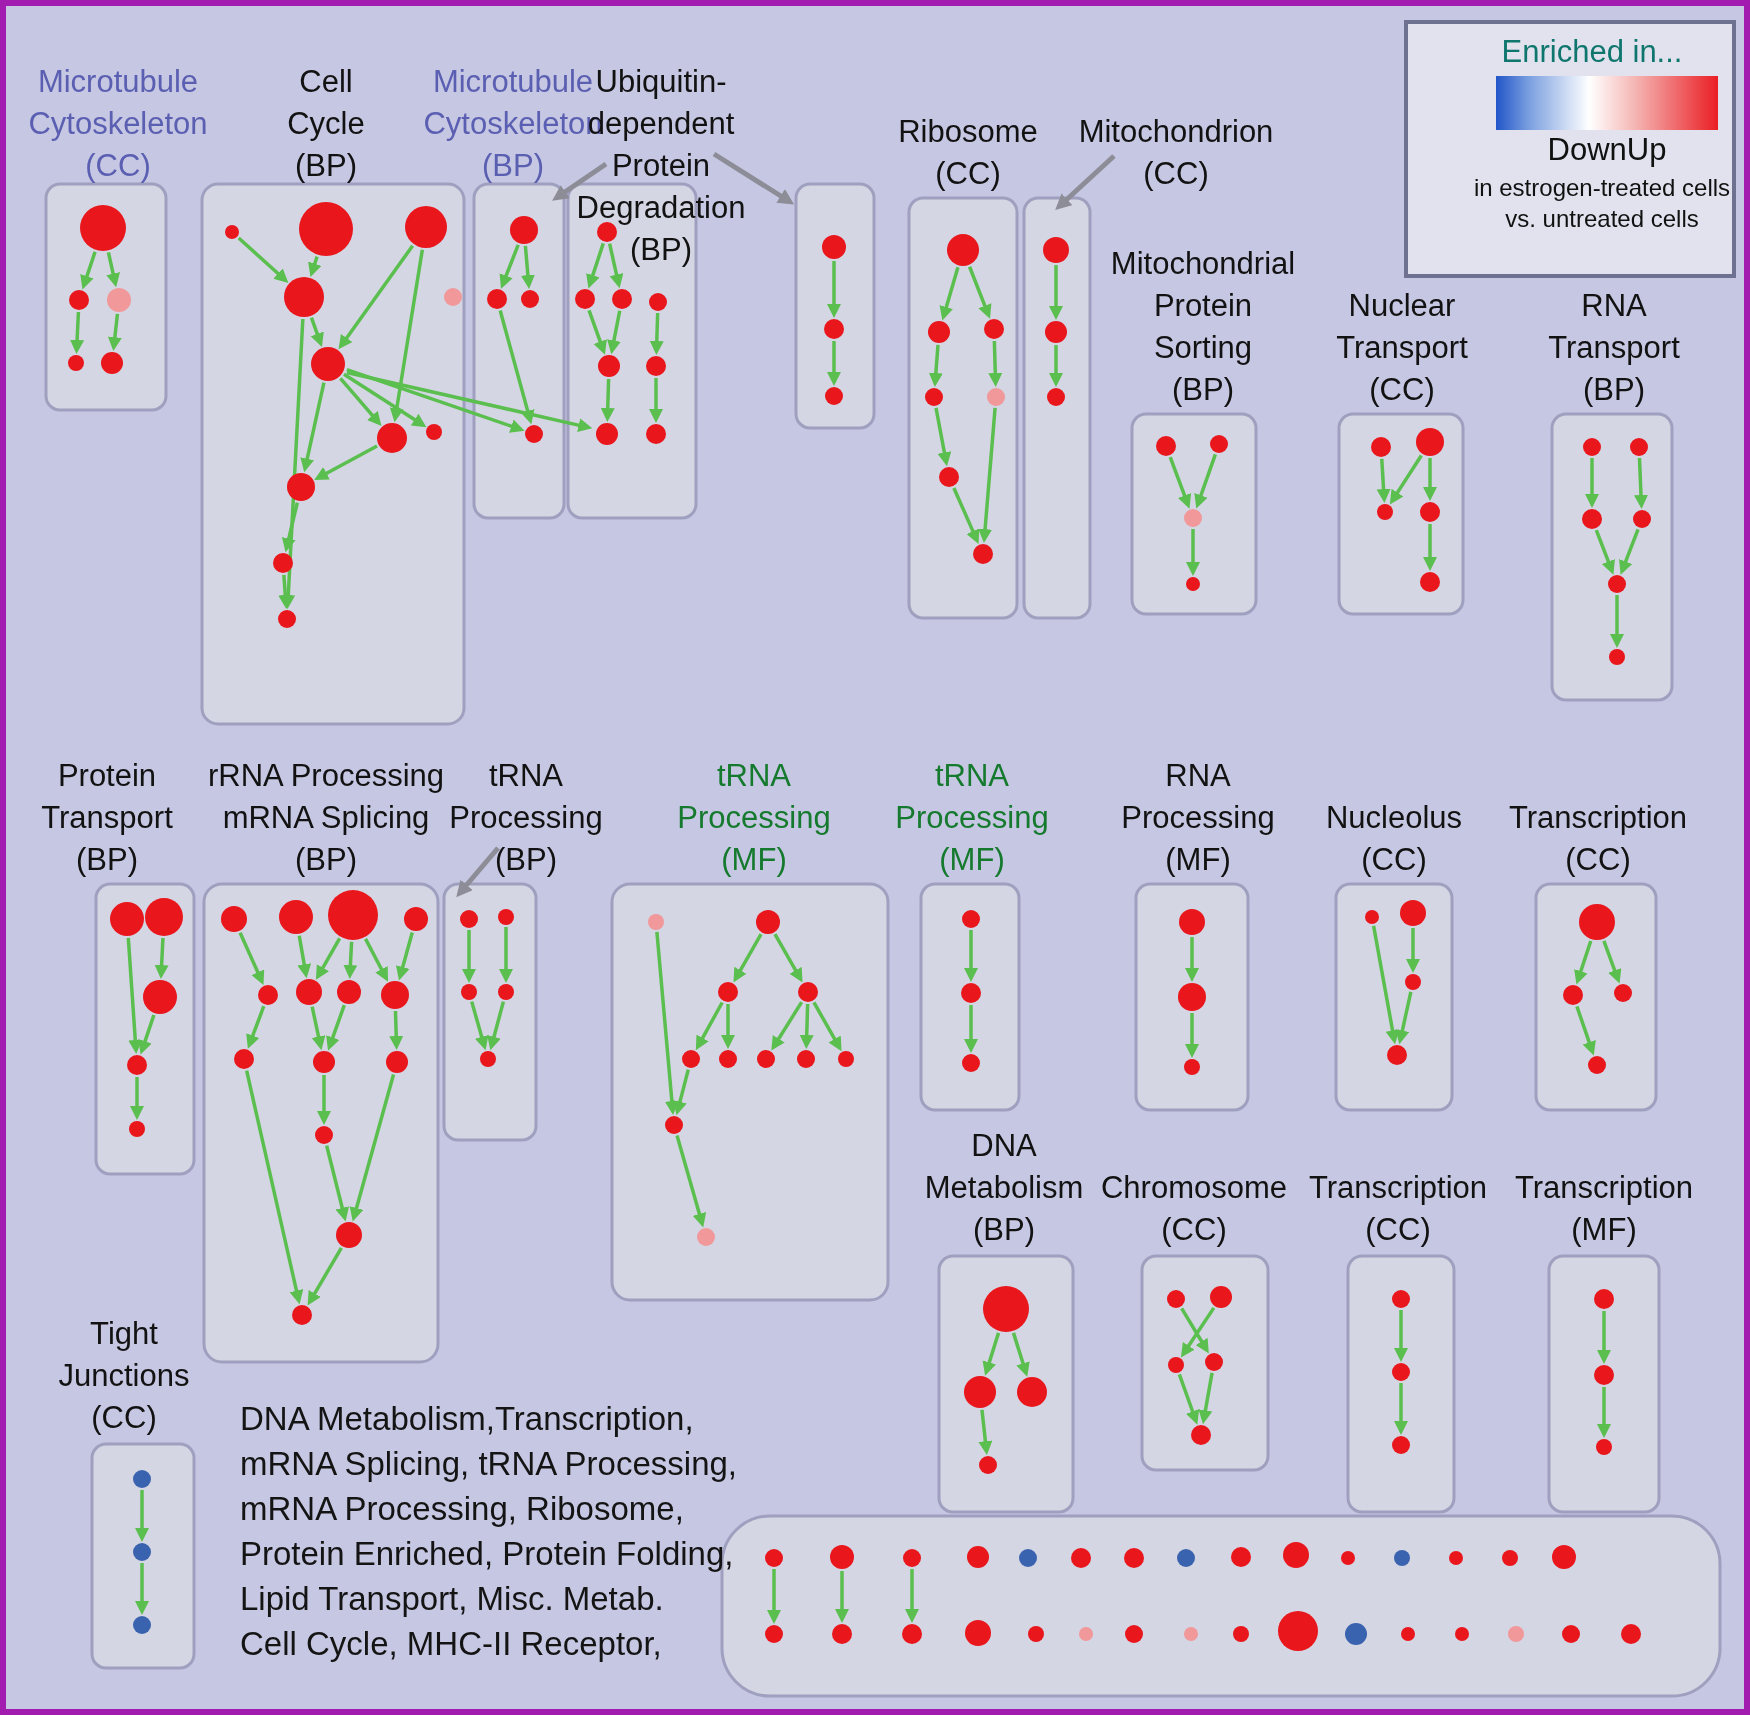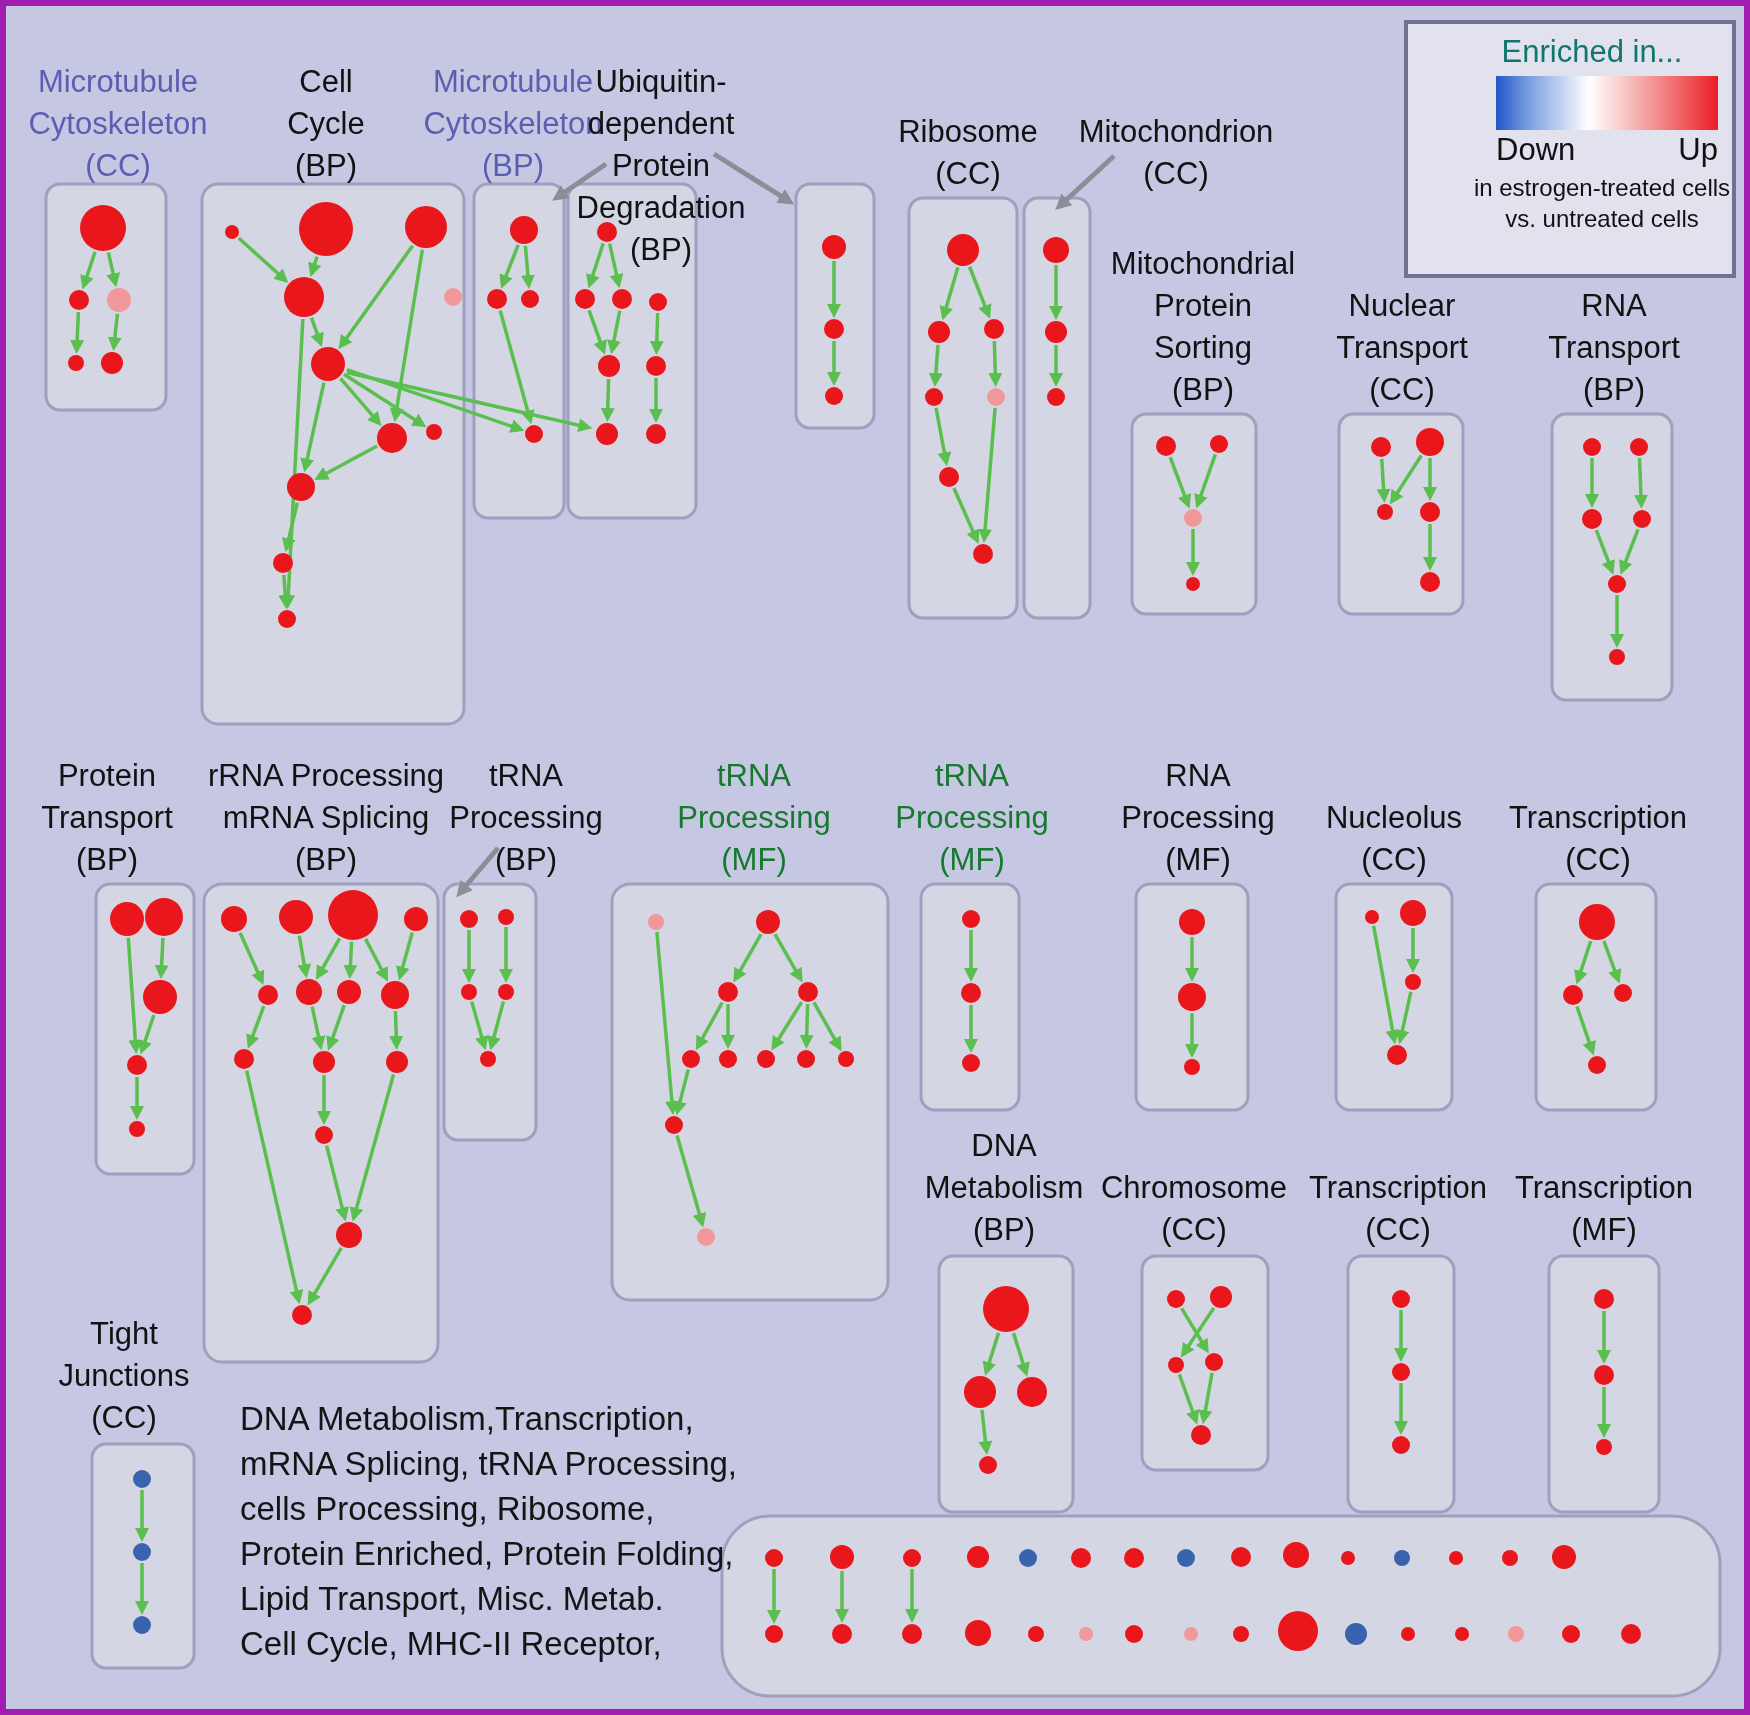--- a/index.html
+++ b/index.html
@@ -3,21 +3,21 @@
 <meta charset="utf-8">
 <style>
 *{margin:0;padding:0;box-sizing:border-box}
 body{font-family:"Liberation Sans",sans-serif;background:#9a9ab0}
 .canvas{position:relative;width:1750px;height:1715px;background:#c6c7e2;border:6px solid #a21caf;overflow:hidden}
 #diagram{position:absolute;left:0;top:0}
 svg text{font-family:"Liberation Sans",sans-serif}
 .legend{position:absolute;left:1398px;top:14px;width:332px;height:258px;background:#e1e2ee;border:4px solid #6f7190}
 .legend-title{margin-top:10px;text-align:center;font-size:31px;color:#0f766e;padding-left:44px}
 .legend-bar{height:54px;margin:6px 14px 2px 88px;background:linear-gradient(to right,#2255c8 0%,#7ba0e0 15%,#ffffff 42%,#f5b8b6 62%,#ea1e24 100%)}
-.legend-scale{display:flex;justify-content:space-between;margin:2px 14px 0 88px;font-size:31px;color:#111}
+.legend-scale{display:flex;justify-content:center;margin:2px 14px 0 88px;font-size:31px;color:#111}
 .legend-sub{margin-top:4px;padding-left:64px;text-align:center;font-size:24px;line-height:31px;color:#111}
 .misc{position:absolute;left:234px;top:1390px;font-size:33px;line-height:45px;color:#141414;white-space:nowrap}
 </style>
 </head>
 <body>
 
 <div class="canvas">
   <svg id="diagram" width="1750" height="1715" viewBox="0 0 1750 1715">
       <defs>
         <marker id="arrow-green" markerUnits="userSpaceOnUse" markerWidth="18" markerHeight="16" refX="3" refY="7" orient="auto">
@@ -362,18 +362,18 @@
     </div>
     <div class="legend-sub">
       <div>in estrogen-treated cells</div>
       <div>vs. untreated cells</div>
     </div>
   </div>
 
   <div class="misc">
     <div>DNA Metabolism,Transcription,</div>
     <div>mRNA Splicing, tRNA Processing,</div>
-    <div>cells Processing, Ribosome,</div>
+    <div>mRNA Processing, Ribosome,</div>
     <div>Protein Enriched, Protein Folding,</div>
     <div>Lipid Transport, Misc. Metab.</div>
     <div>Cell Cycle, MHC-II Receptor,</div>
   </div>
 </div>
 
 </body></html>

